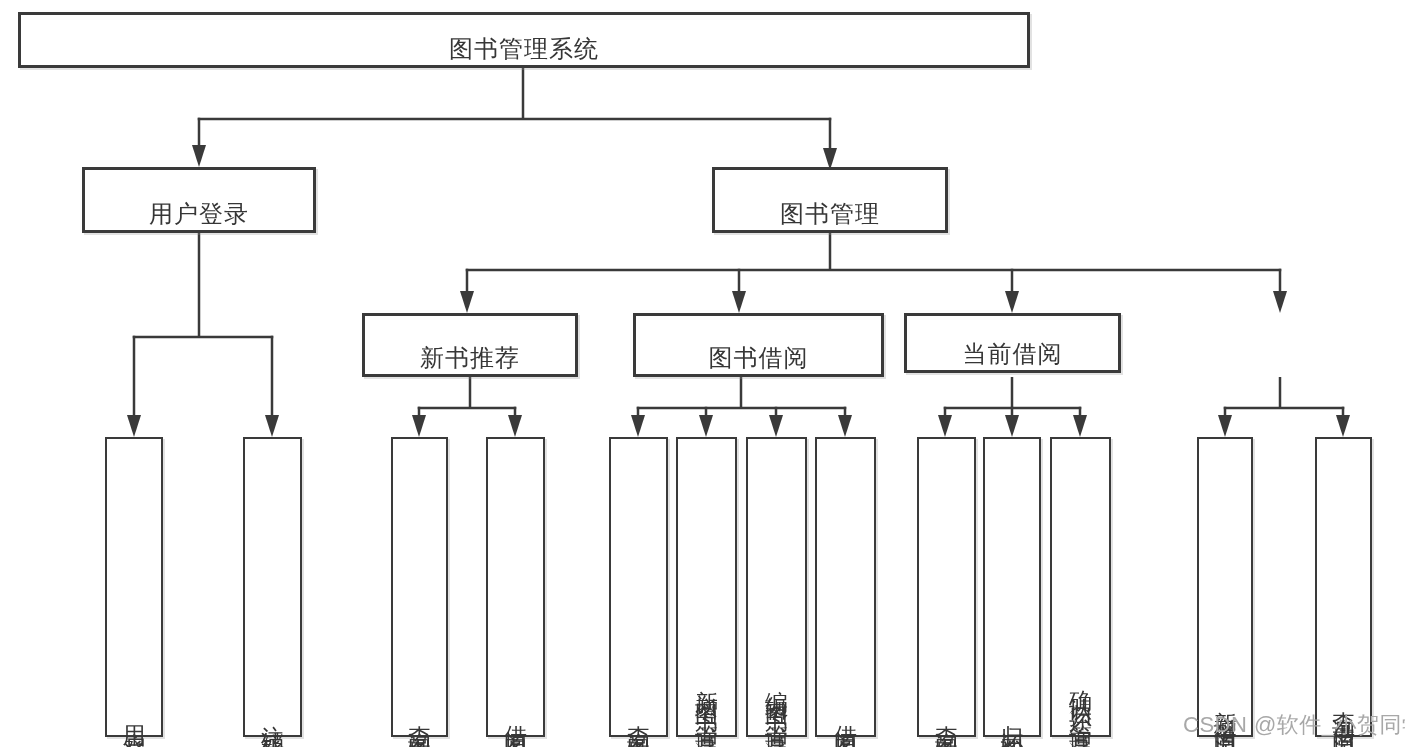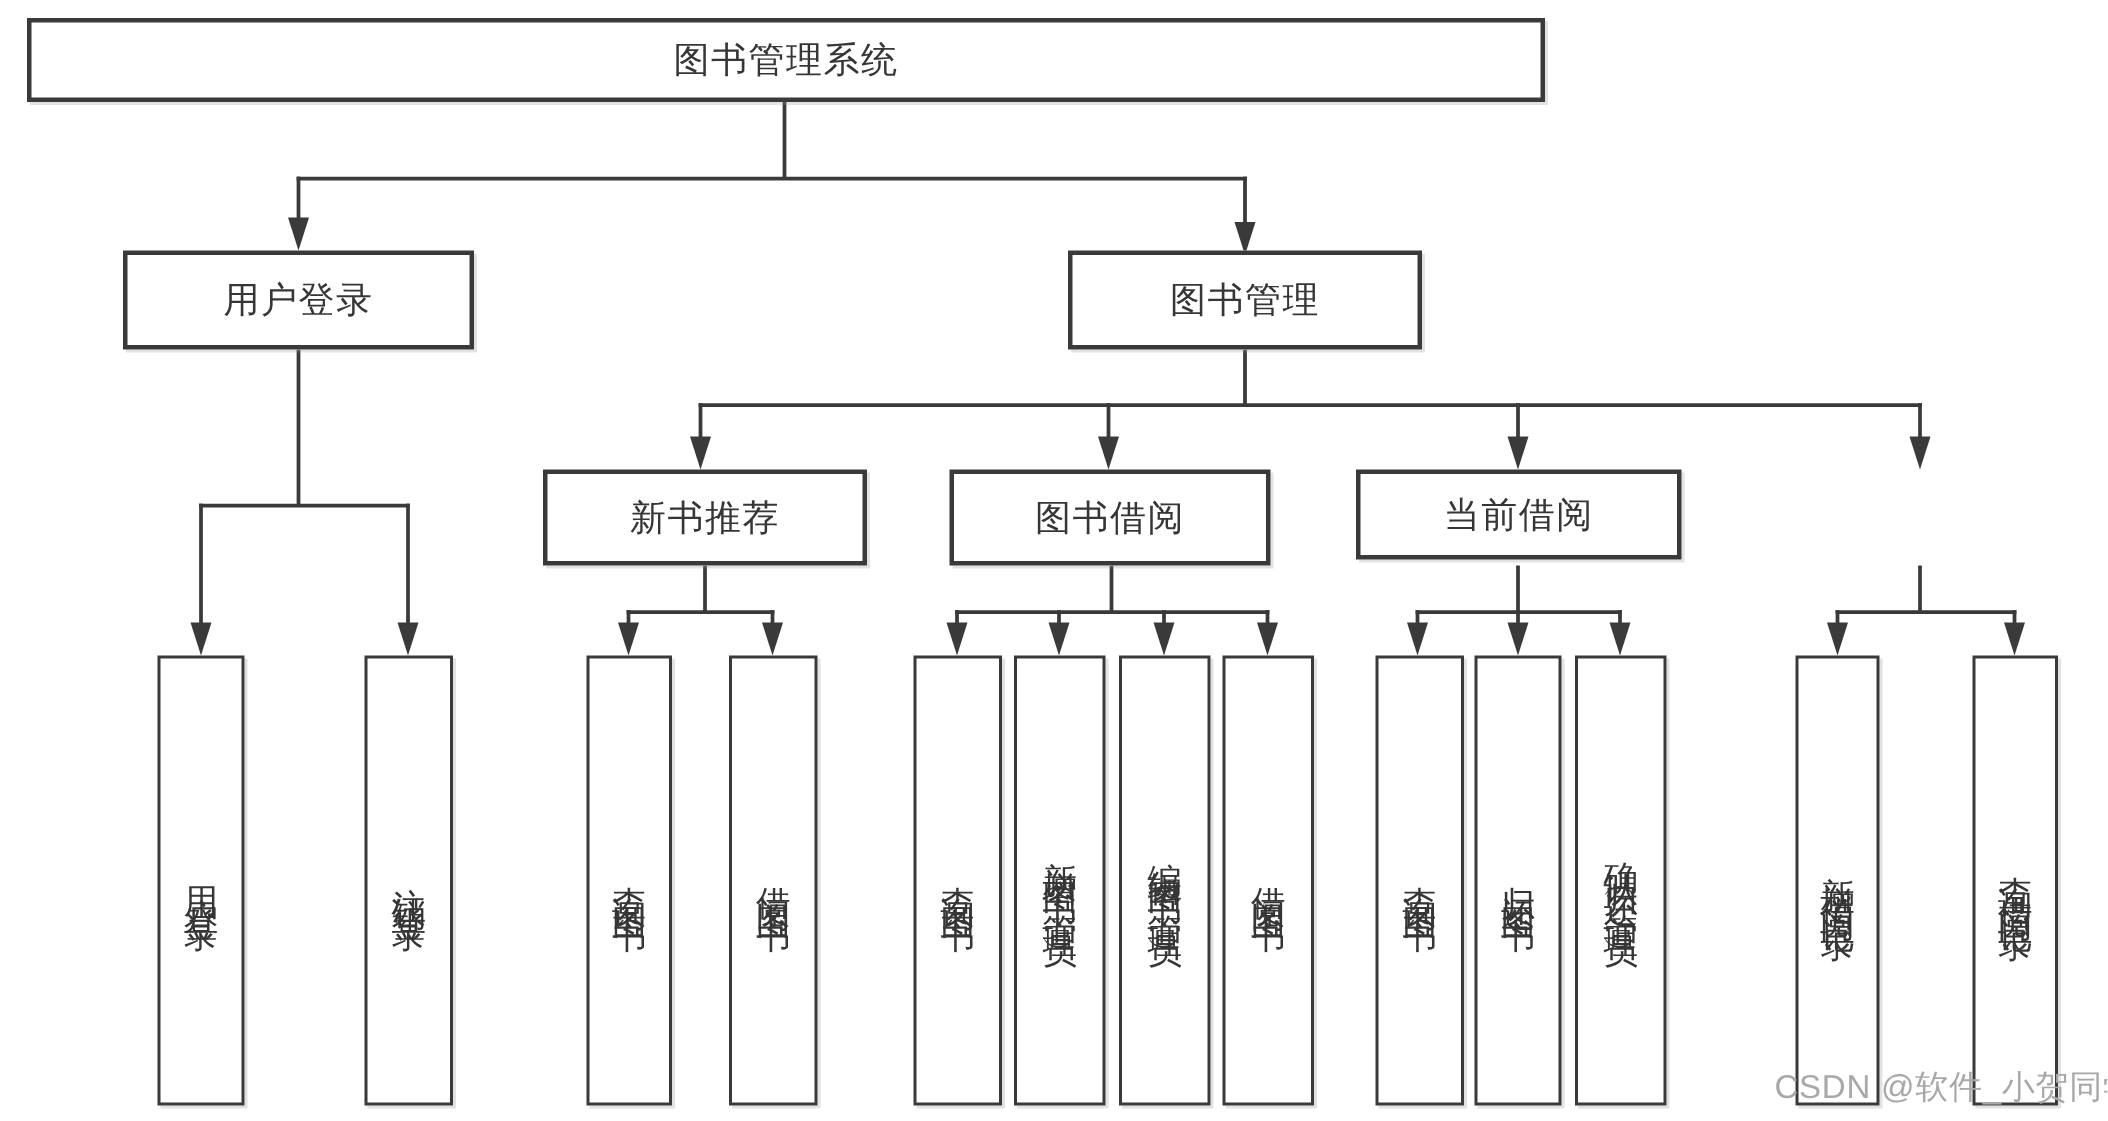--- a/index.html
+++ b/index.html
@@ -21,21 +21,21 @@
     top: 0;
     z-index: 1;
   }
   .node {
     position: absolute;
     box-sizing: border-box;
     background: #ffffff;
     border: 3px solid #3a3a3a;
     color: #363636;
     display: flex;
-    align-items: center;
+    align-items: flex-end;
     justify-content: center;
     z-index: 2;
     box-shadow: 2px 2px 0 rgba(150,150,150,0.28);
   }
   .node.h-box {
     font-size: 24px;
     letter-spacing: 1px;
     text-align: center;
   }
   .node.v-box {
@@ -146,21 +146,21 @@
   <div class="node h-box" style="left:82px; top:167px; width:234px; height:66px;">
     <span>用户登录</span>
   </div>
   <div class="node h-box" style="left:712px; top:167px; width:236px; height:66px;">
     <span>图书管理</span>
   </div>
 
   <div class="node h-box" style="left:362px; top:313px; width:216px; height:64px;">
     <span>新书推荐</span>
   </div>
-  <div class="node h-box" style="left:633px; top:313px; width:214px; height:64px;">
+  <div class="node h-box" style="left:633px; top:313px; width:251px; height:64px;">
     <span>图书借阅</span>
   </div>
   <div class="node h-box" style="left:904px; top:313px; width:217px; height:60px;">
     <span>当前借阅</span>
   </div>
 
   <div class="node v-box" style="left:105px; top:437px; width:58px; height:300px;">
     <span class="v-text">用户登录</span>
   </div>
   <div class="node v-box" style="left:243px; top:437px; width:59px; height:300px;">

